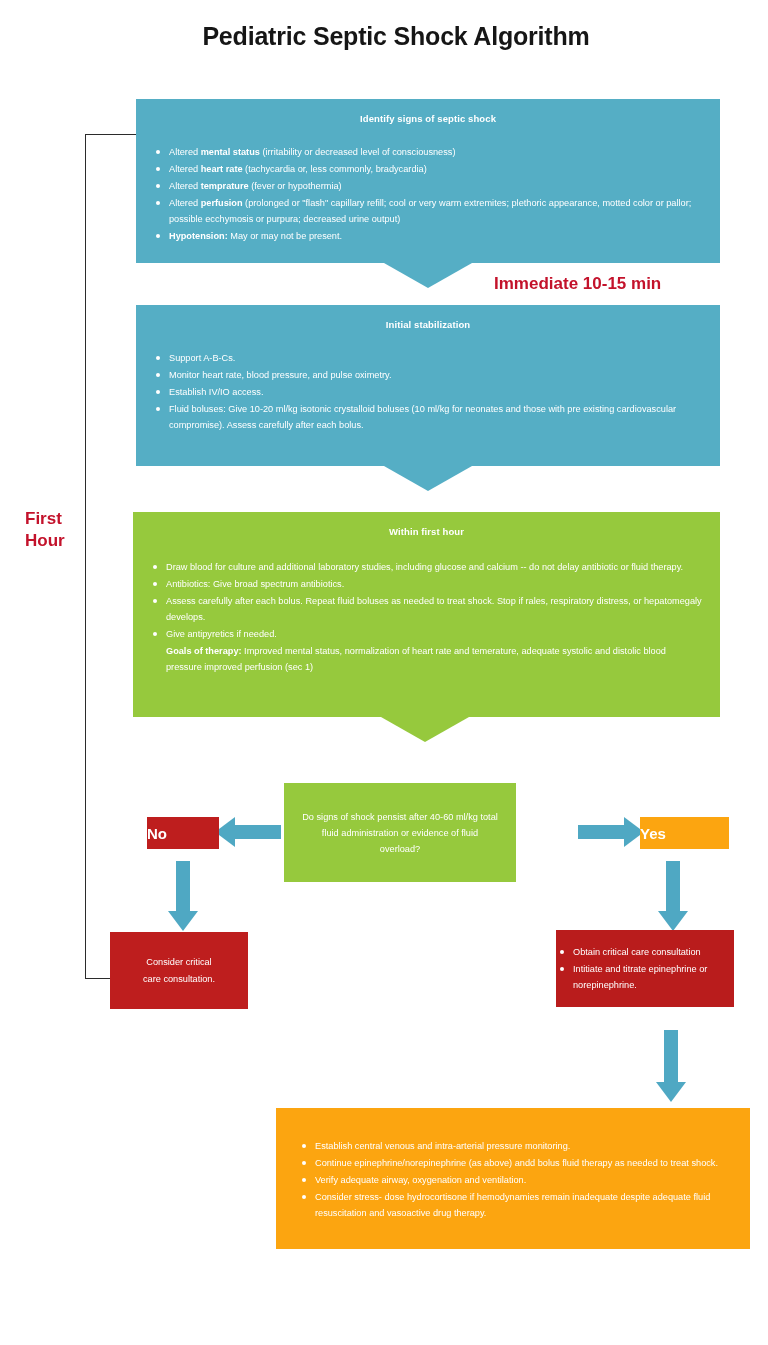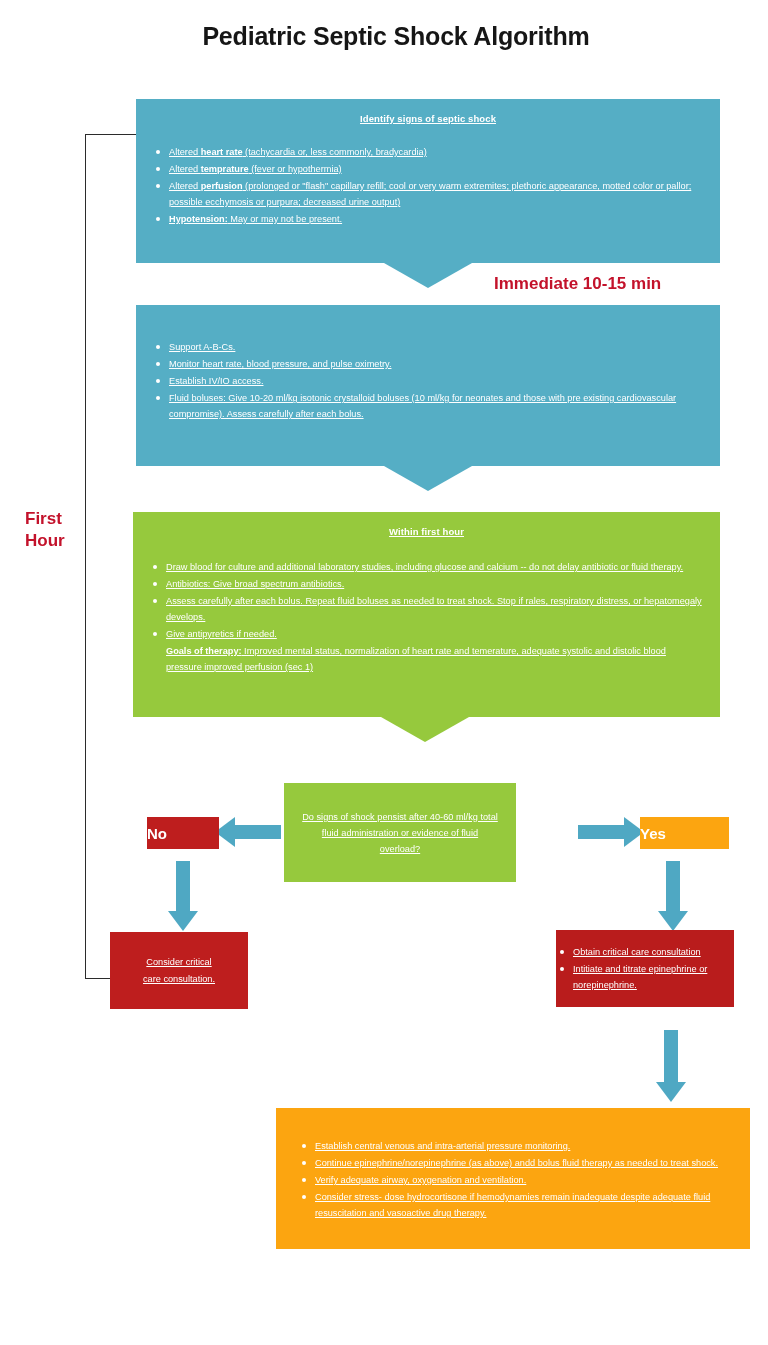--- a/index.html
+++ b/index.html
@@ -29,21 +29,20 @@
     font-size: 25px;
     font-weight: bold;
     color: #161616;
     letter-spacing: -0.2px;
   }
 
   
   .box {
     position: absolute;
     color: #ffffff;
-    text-decoration: underline;
   }
   .box-heading {
     text-align: center;
     font-size: 9.5px;
     font-weight: bold;
     color: #ffffff;
     letter-spacing: 0.1px;
   }
 
   
@@ -166,31 +165,33 @@
 
 <div id="page">
 
   <div class="page-title">Pediatric Septic Shock Algorithm</div>
 
   <div class="bracket" style="left:85px; top:134px; width:52px; height:845px;"></div>
 
   <div class="box" style="left:136px; top:99px; width:584px; height:164px; background:#55AEC5; padding:14px 16px 10px 16px;">
     <div class="box-heading">Identify signs of septic shock</div>
     <ul class="bul" style="margin-top:20px;">
+      <li><span>Altered </span><span class="b">mental status</span><span> (irritability or decreased level of consciousness)</span></li>
       <li><span>Altered </span><span class="b">heart rate</span><span> (tachycardia or, less commonly, bradycardia)</span></li>
       <li><span>Altered </span><span class="b">temprature</span><span> (fever or hypothermia)</span></li>
       <li><span>Altered </span><span class="b">perfusion</span><span> (prolonged or "flash" capillary refill; cool or very warm extremites; plethoric appearance, motted color or pallor; possible ecchymosis or purpura; decreased urine output)</span></li>
       <li><span></span><span class="b">Hypotension:</span><span> May or may not be present.</span></li>
     </ul>
   </div>
   <div class="chevron" style="left:384px; top:263px; border-top:25px solid #55AEC5;"></div>
 
   <div class="stage-label" style="left:494px; top:273px;">Immediate 10-15 min</div>
 
   <div class="box" style="left:136px; top:305px; width:584px; height:161px; background:#55AEC5; padding:14px 16px 10px 16px;">
+    <div class="box-heading">Initial stabilization</div>
     <ul class="bul" style="margin-top:20px;">
       <li><span>Support A-B-Cs.</span></li>
       <li><span>Monitor heart rate, blood pressure, and pulse oximetry.</span></li>
       <li><span>Establish IV/IO access.</span></li>
       <li><span>Fluid boluses: Give 10-20 ml/kg isotonic crystalloid boluses (10 ml/kg for neonates and those with pre existing cardiovascular compromise). Assess carefully after each bolus.</span></li>
     </ul>
   </div>
   <div class="chevron" style="left:384px; top:466px; border-top:25px solid #55AEC5;"></div>
 
   <div class="stage-label" style="left:25px; top:508px;">

